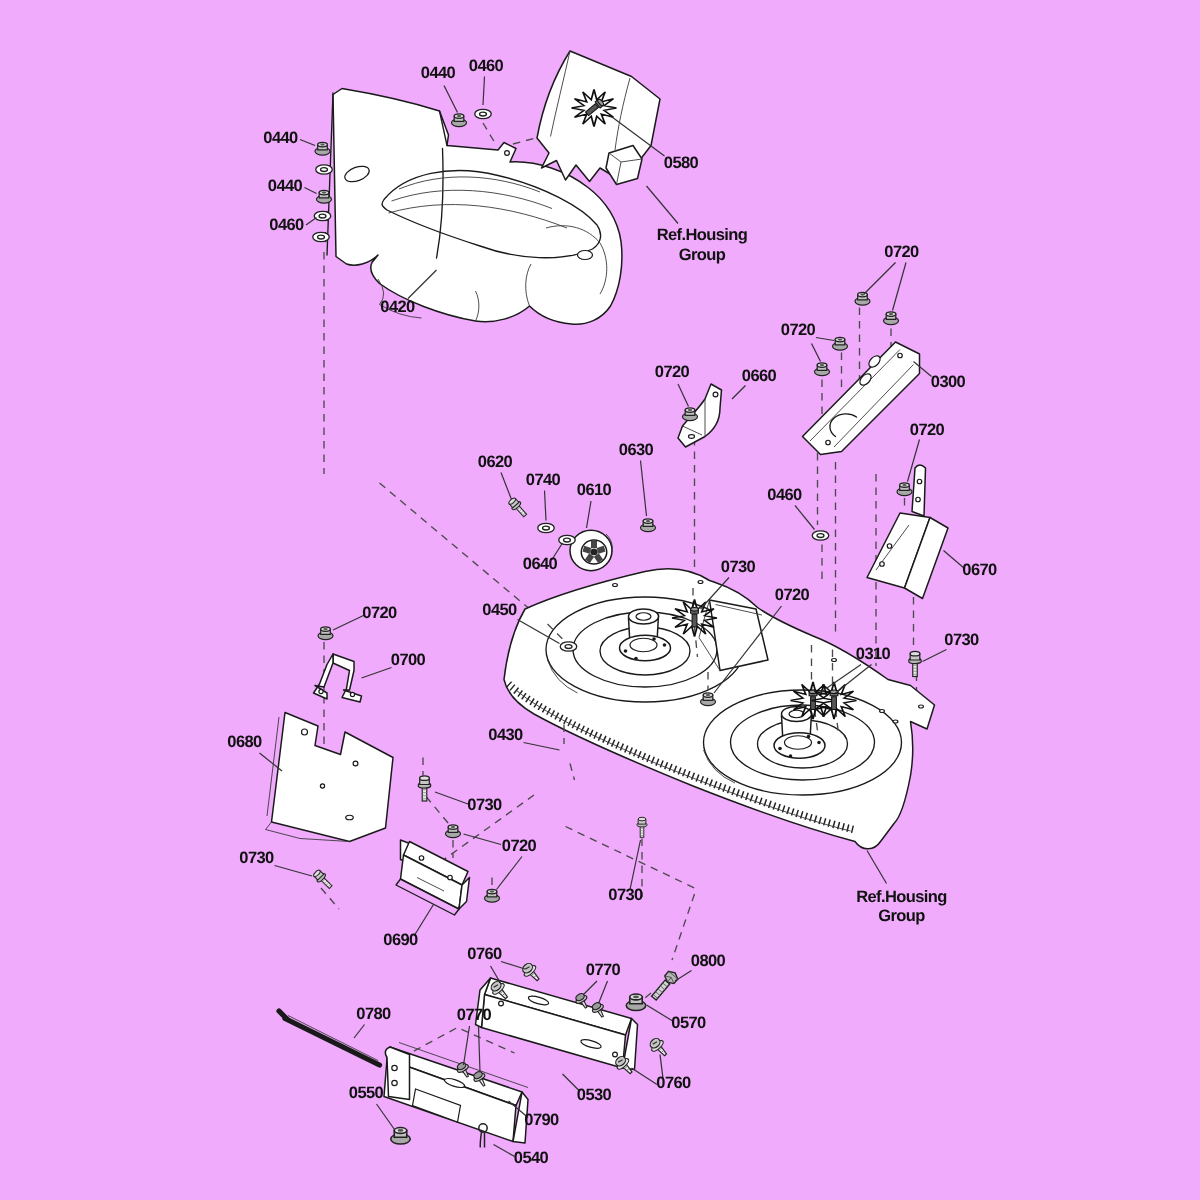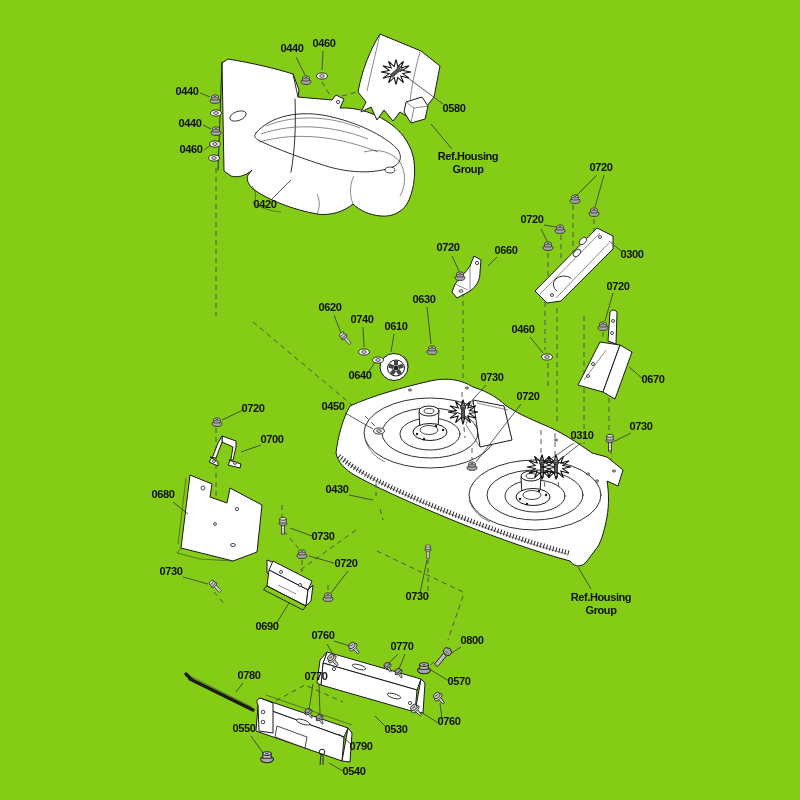--- a/index.html
+++ b/index.html
@@ -1,16 +1,16 @@
 <!DOCTYPE html>
 <html><head>
 <meta charset="utf-8">
 <style>
   html,body{margin:0;padding:0;background:#fff;}
-  #stage{position:relative;width:800px;height:800px;background:#84cc16;overflow:hidden;
+  #stage{position:relative;width:800px;height:800px;background:#f0abfc;overflow:hidden;
          font-family:"Liberation Sans",sans-serif;}
   svg{position:absolute;left:0;top:0;}
   .part{fill:#ffffff;stroke:#1a1a1a;stroke-width:1;stroke-linejoin:round;}
   .ln{fill:none;stroke:#1a1a1a;stroke-width:0.9;stroke-linejoin:round;stroke-linecap:round;}
   .thin{fill:none;stroke:#3a3a3a;stroke-width:0.6;}
   .dash{fill:none;stroke:#4a4a4a;stroke-width:0.9;stroke-dasharray:5 4;}
   .leader{stroke:#333333;stroke-width:0.8;fill:none;}
   .part-label{font:bold 11px "Liberation Sans",sans-serif;fill:#111111;letter-spacing:-0.4px;}
   .annot{font:bold 11px "Liberation Sans",sans-serif;fill:#111111;letter-spacing:-0.4px;}
   .hole{fill:#ffffff;stroke:#1a1a1a;stroke-width:0.8;}

